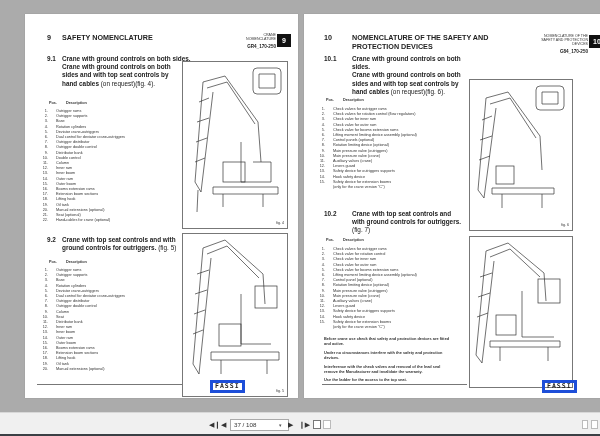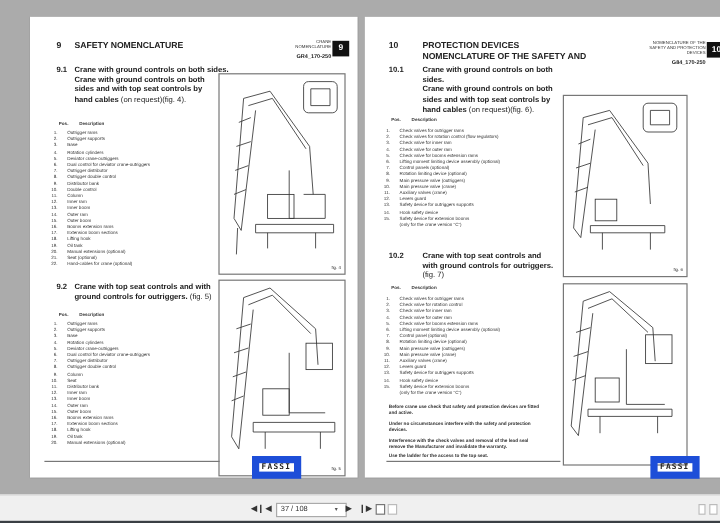--- a/index.html
+++ b/index.html
@@ -19,21 +19,21 @@
   .pos-hdr{position:absolute;font-size:3.8px;font-weight:bold;color:#333;}
   .pos-hdr span{display:inline-block;}
   .list{position:absolute;font-size:3.8px;color:#333;line-height:5.2px;margin:0;padding:0;list-style:none;}
   .list li{display:flex;white-space:nowrap;}
   .list .n{width:11px;text-align:right;margin-right:8px;}
   .note{position:absolute;font-size:3.9px;font-weight:bold;color:#333;line-height:4.9px;}
   .figure{position:absolute;border:1px solid #777;background:#fff;}
   .figure svg{position:absolute;left:0;top:0;width:100%;height:100%;}
   .fig-label{position:absolute;right:3px;bottom:3px;font-size:3.6px;color:#333;}
   .rule{position:absolute;height:1px;background:#777;}
-  .logo{position:absolute;border:6px solid #1d4ed8;font-size:6.5px;font-weight:bold;letter-spacing:1px;color:#222;padding:0 2px;line-height:7px;font-family:"DejaVu Sans Mono",monospace;}
+  .logo{position:absolute;border:3px solid #1d4ed8;font-size:6.5px;font-weight:bold;letter-spacing:1px;color:#222;padding:0 2px;line-height:7px;font-family:"DejaVu Sans Mono",monospace;}
   .toolbar{position:absolute;left:0;top:412px;width:600px;height:24px;background:#f0f0f0;border-top:1px solid #d8d8d8;}
   .tb-btn{position:absolute;top:7px;font-size:7px;color:#333;cursor:pointer;line-height:9px;}
   .tb-input{position:absolute;left:230px;top:6px;width:54px;height:10px;border:1px solid #aaa;background:#fff;font-size:6.2px;color:#333;line-height:10px;padding-left:3px;box-sizing:content-box;}
   .tb-drop{position:absolute;left:275px;top:6px;font-size:5px;color:#555;line-height:12px;}
   .tb-icon-box{position:absolute;top:7px;width:6px;height:7px;border:1px solid #777;background:#fff;}
   .tb-icon-box.dim{border-color:#bbb;}
   .bottom-strip{position:absolute;left:0;top:434px;width:600px;height:2px;background:#3a3f44;}
 </style>
 </head>
 <body>
@@ -280,22 +280,22 @@
       <div class="fig-label">fig. 5</div>
     </div>
 
     <div class="rule" style="left:12px;top:370px;width:146px;"></div>
     <div class="logo" style="left:185px;top:366px;">FASSI</div>
   </div>
 
   <div class="page right">
     <div class="sec-num" style="left:20px;top:19px;">10</div>
     <div class="sec-title" style="left:48px;top:19px;">
+      <div>NOMENCLATURE OF THE SAFETY AND</div>
       <div>PROTECTION DEVICES</div>
-      <div>NOMENCLATURE OF THE SAFETY AND</div>
     </div>
 
     <div class="hdr-small" style="right:26px;top:20px;width:70px;">
       <div>NOMENCLATURE OF THE</div>
       <div>SAFETY AND PROTECTION</div>
       <div>DEVICES</div>
     </div>
     <div class="hdr-code" style="right:26px;top:35px;">G84_170-250</div>
     <div class="hdr-box" style="right:9px;top:21px;width:16px;height:13px;line-height:13px;">10</div>
 

